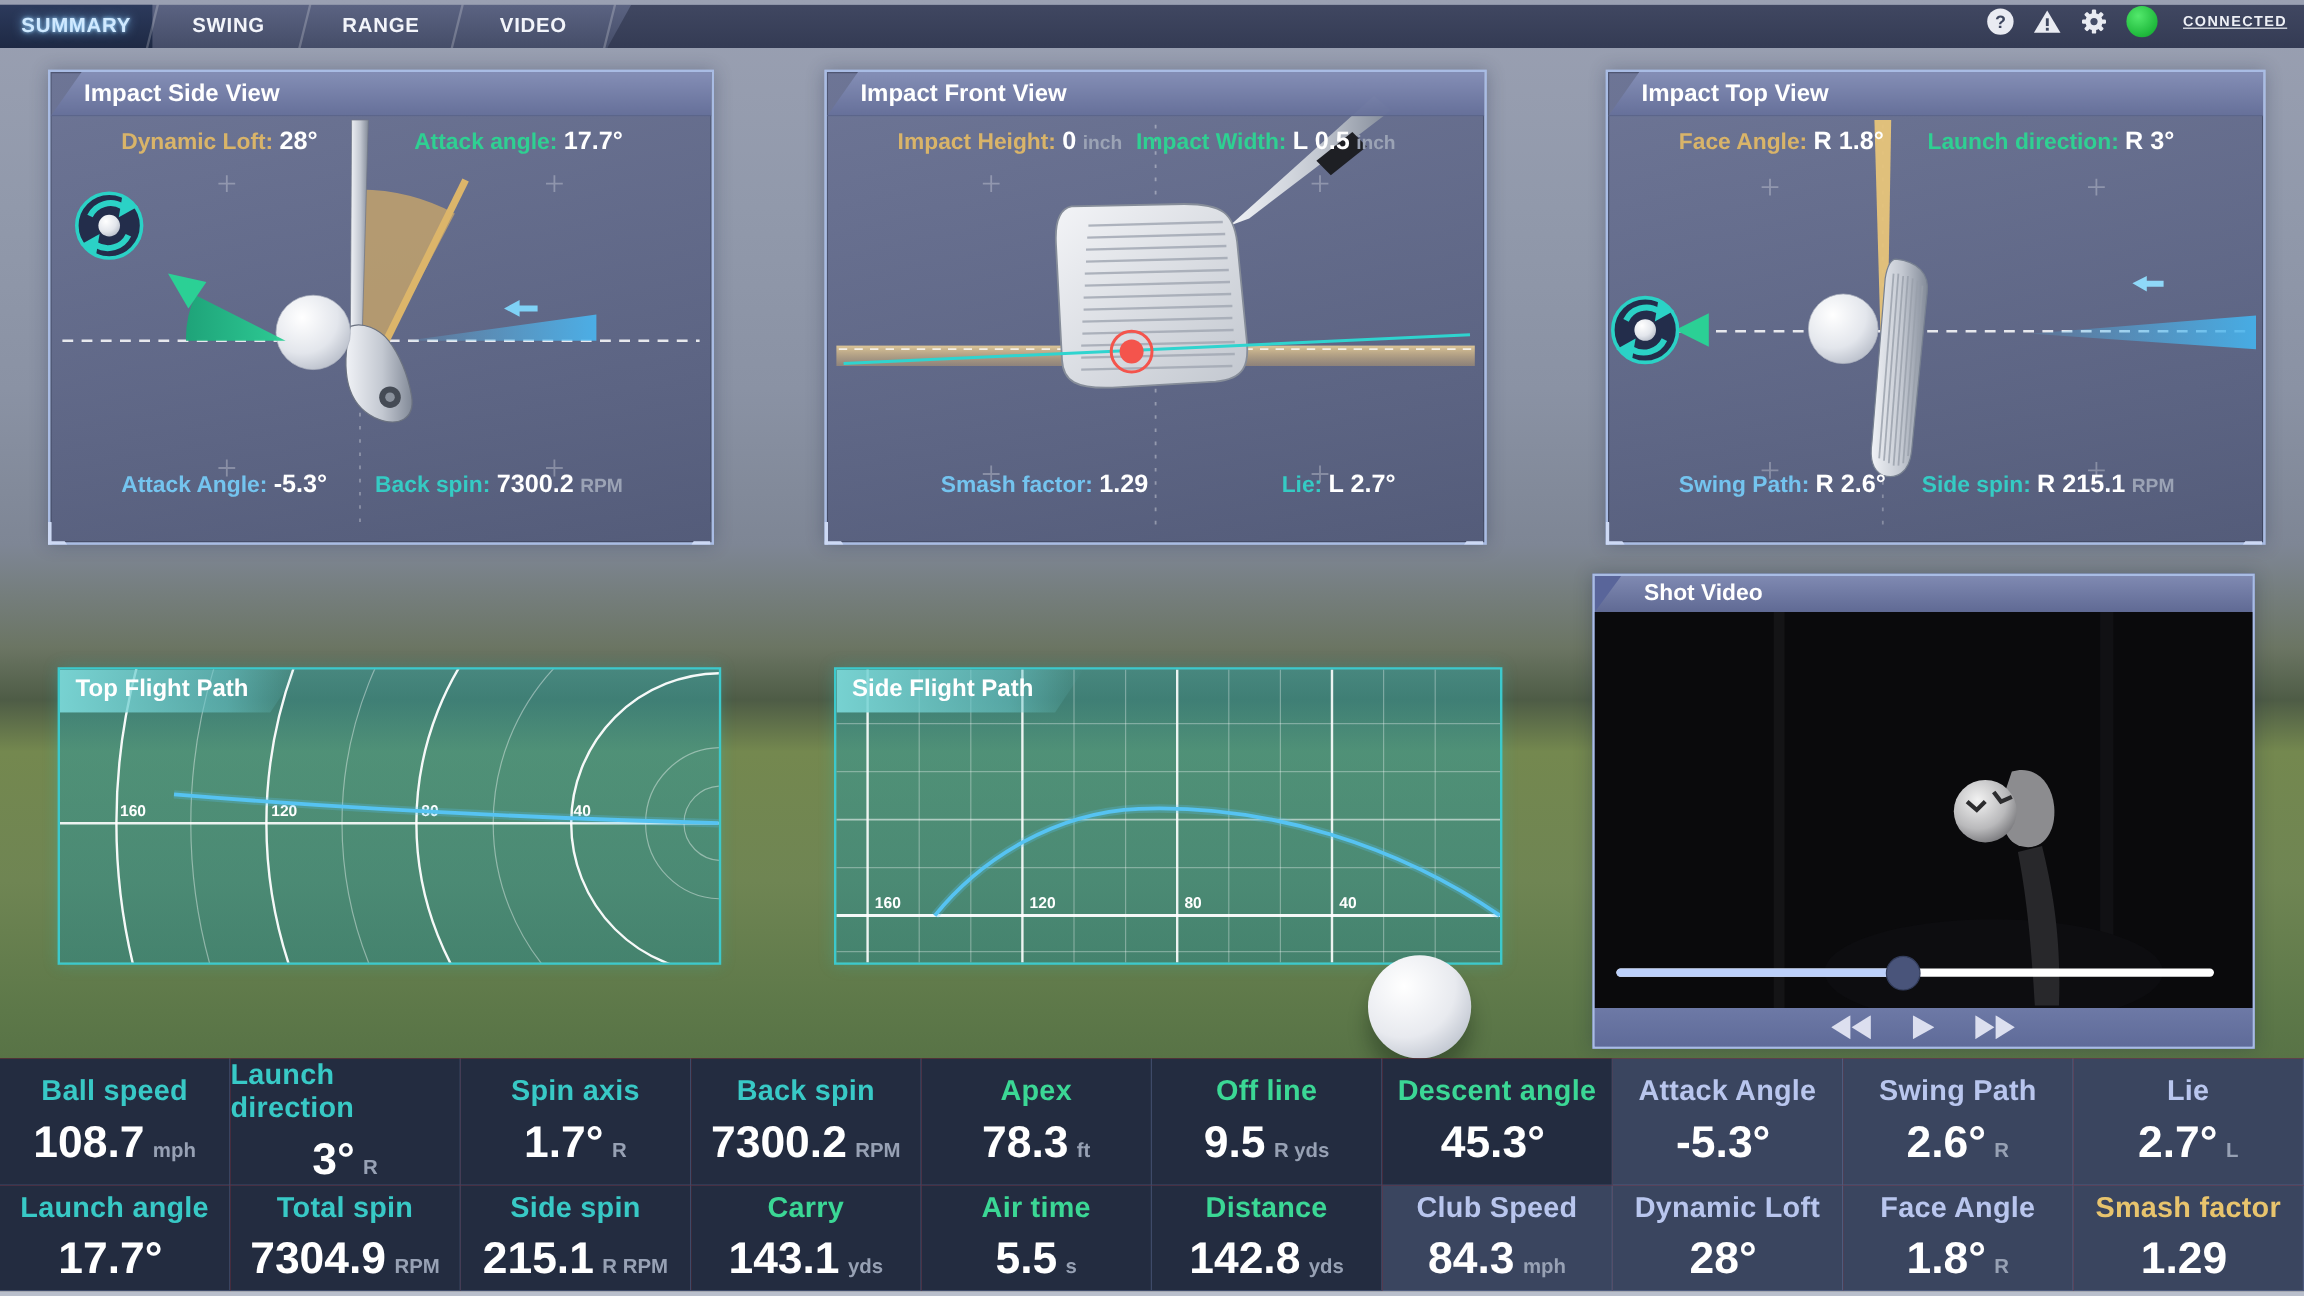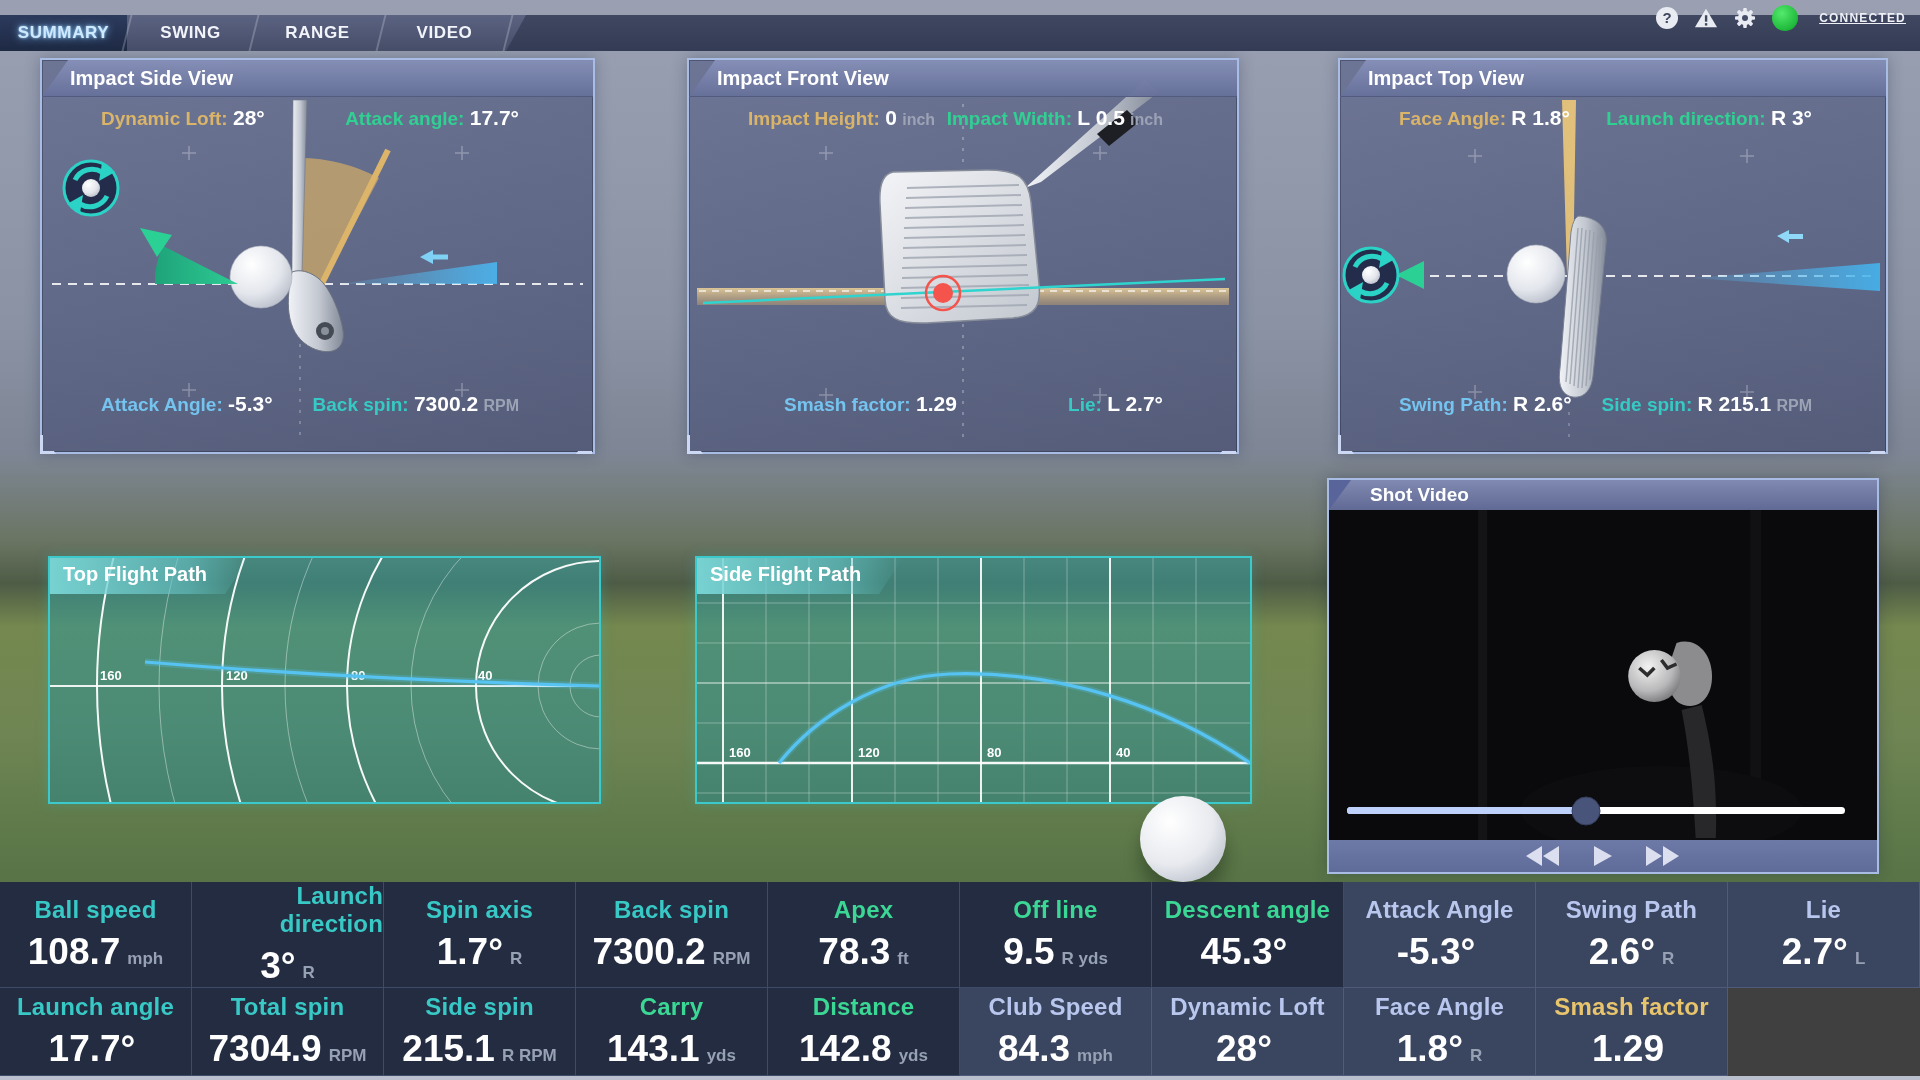--- a/index.html
+++ b/index.html
@@ -5,21 +5,21 @@
   html,body{margin:0;padding:0;}
   body{
     width:1920px;height:1080px;overflow:hidden;position:relative;
     font-family:"Liberation Sans", sans-serif;
     background:linear-gradient(180deg,
       #9aa0b2 0%, #9199ab 16%, #8a92a4 30%, #7e8695 42%,
       #6b7563 50%, #4e5c46 54%, #74884f 58%, #6f8553 68%,
       #5d7849 78%, #4a653e 92%, #3f5a38 100%);
   }
   
-  .nav{position:absolute;top:15px;left:0;width:100%;height:36px;
+  .nav{position:absolute;top:4px;left:0;width:100%;height:36px;
        background:linear-gradient(180deg,#5b6382,#454d68);z-index:50;display:flex;}
   .tabs{display:flex;height:100%;}
   .tab{width:127px;display:flex;align-items:center;justify-content:center;
        color:#f2f4fa;font-weight:bold;font-size:17px;letter-spacing:.6px;position:relative;cursor:pointer;}
   .tab::after{content:'';position:absolute;right:-1px;top:0;bottom:0;width:2px;
        background:rgba(255,255,255,.22);transform:skewX(-14deg);}
   .tab.active{background:linear-gradient(180deg,#2c3a5c,#1e2944);color:#cfe9ff;
        text-shadow:0 0 9px rgba(130,200,255,.95),0 0 3px rgba(170,220,255,.9);}
   .nav-rest{flex:1;background:linear-gradient(180deg,#404761,#343b54);
        clip-path:polygon(20px 0,100% 0,100% 100%,0 100%);margin-left:-2px;}
@@ -70,21 +70,21 @@
   .scrub-fill{position:absolute;left:0;top:0;bottom:0;width:48%;border-radius:4px;background:#bdd1fb;}
   .scrub-thumb{position:absolute;top:50%;left:48%;width:27px;height:27px;border-radius:50%;
        background:#49547a;border:1px solid #333d5c;transform:translate(-50%,-50%);cursor:pointer;}
   .vcontrols{height:32px;display:flex;align-items:center;justify-content:center;gap:34px;
        background:linear-gradient(180deg,#6d79a6,#5f6b99);}
   .vbtn{cursor:pointer;display:flex;align-items:center;justify-content:center;}
 
   
   .metrics{position:absolute;left:0;top:882px;width:1920px;height:194px;
        display:grid;grid-template-columns:repeat(10,1fr);grid-template-rows:1fr 1fr;
-       background:#404040;z-index:40;text-align:right;}
+       background:#b91c1c;z-index:40;}
   .cell{display:flex;flex-direction:column;align-items:center;justify-content:center;gap:7px;
        background:#232c40;border-right:1px solid rgba(122,140,190,.32);
        border-bottom:1px solid rgba(122,140,190,.32);}
   .cell.light{background:#3a455f;}
   .cell .lab{font-size:24px;font-weight:bold;letter-spacing:.2px;}
   .cell.teal .lab{color:#38c9c6;} .cell.green .lab{color:#3bd795;}
   .cell.lav .lab{color:#b9c6ee;} .cell.gold .lab{color:#e8c46d;}
   .vrow{display:flex;align-items:baseline;gap:7px;}
   .cell .val{font-size:37px;font-weight:bold;color:#fff;}
   .cell .unit{font-size:17px;font-weight:bold;color:#97a1b4;}
@@ -589,20 +589,27 @@
       </div>
   </div>
   <div class="cell green">
     <div class="lab">Carry</div>
     <div class="vrow">
         <span class="val">143.1</span>
         <span class="unit">yds</span>
       </div>
   </div>
   <div class="cell green">
+    <div class="lab">Air time</div>
+    <div class="vrow">
+        <span class="val">5.5</span>
+        <span class="unit">s</span>
+      </div>
+  </div>
+  <div class="cell green">
     <div class="lab">Distance</div>
     <div class="vrow">
         <span class="val">142.8</span>
         <span class="unit">yds</span>
       </div>
   </div>
   <div class="cell lav light">
     <div class="lab">Club Speed</div>
     <div class="vrow">
         <span class="val">84.3</span>

